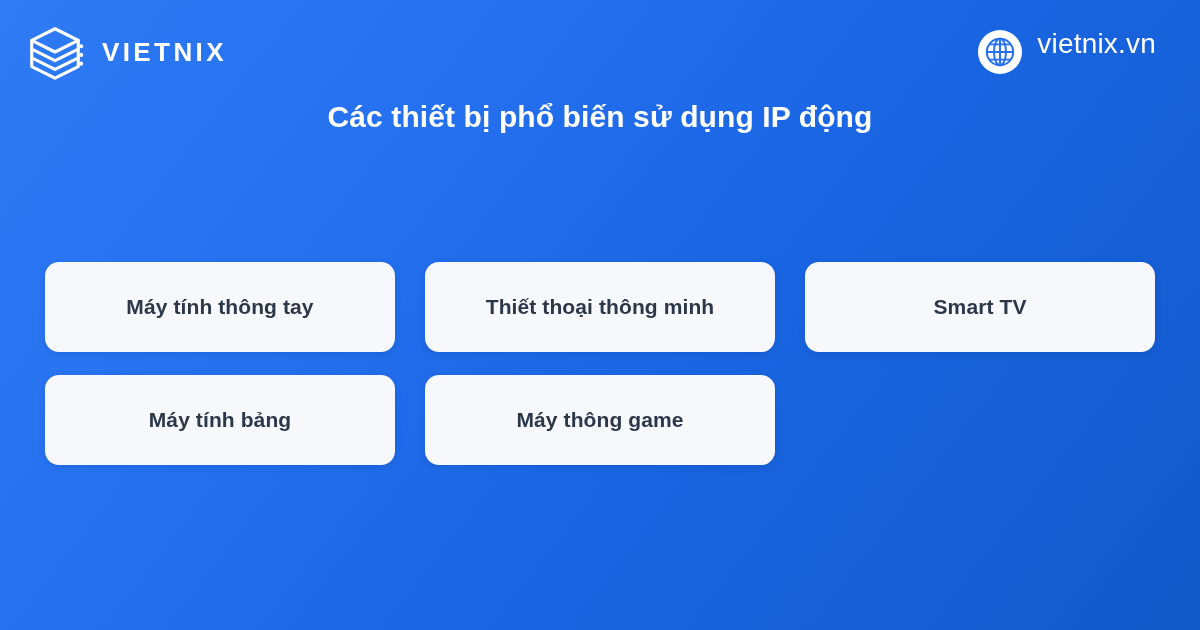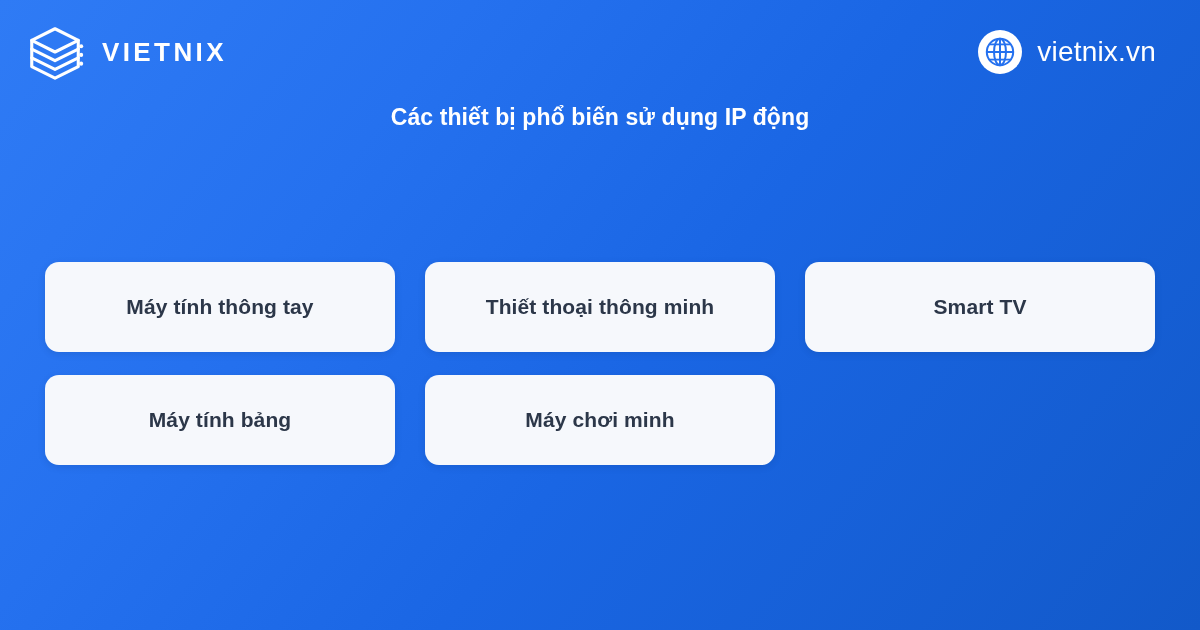--- a/index.html
+++ b/index.html
@@ -51,21 +51,21 @@
     color: #ffffff;
     font-size: 26px;
     font-weight: bold;
     letter-spacing: 3.4px;
     line-height: 1;
     white-space: nowrap;
   }
 
   .site {
     display: flex;
-    align-items: center;
+    align-items: flex-start;
     gap: 15px;
   }
   .globe-icon {
     width: 44px;
     height: 44px;
     display: block;
     flex: 0 0 auto;
   }
   .site-url {
     color: #ffffff;
@@ -77,21 +77,21 @@
   }
 
   
   .title {
     position: absolute;
     top: 96px;
     left: 0;
     width: 1200px;
     text-align: center;
     color: #ffffff;
-    font-size: 23px;
+    font-size: 30px;
     font-weight: bold;
     letter-spacing: 0.1px;
     line-height: 42px;
   }
 
   
   .grid {
     position: absolute;
     left: 45px;
     top: 262px;
@@ -176,17 +176,17 @@
     <div class="card">
       <span class="card-label">Thiết thoại thông minh</span>
     </div>
     <div class="card">
       <span class="card-label">Smart TV</span>
     </div>
     <div class="card">
       <span class="card-label">Máy tính bảng</span>
     </div>
     <div class="card">
-      <span class="card-label">Máy chơi minh</span>
+      <span class="card-label">Máy thông game</span>
     </div>
   </div>
 
 </div>
 
 </body></html>

